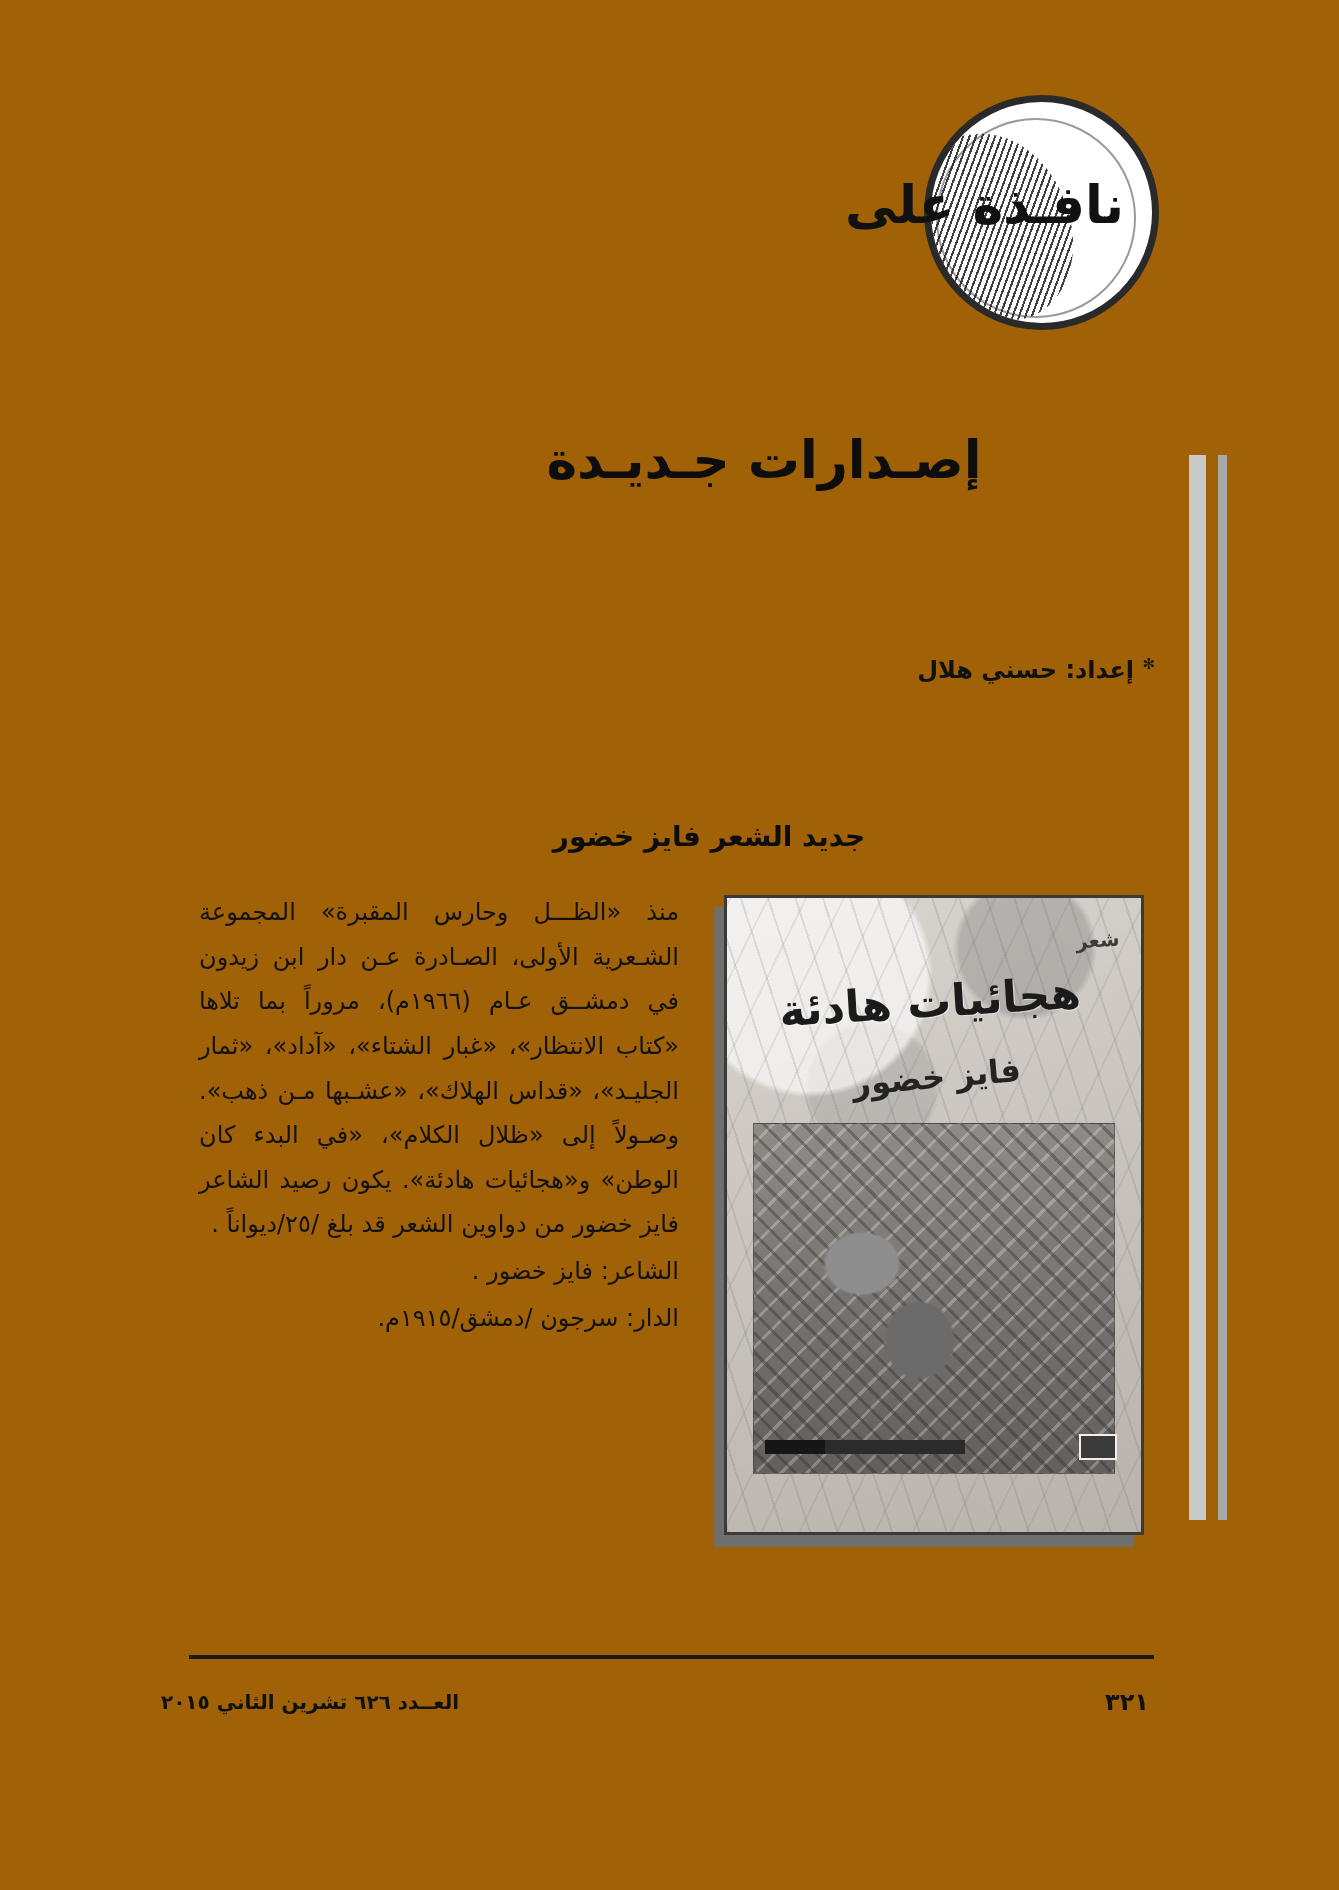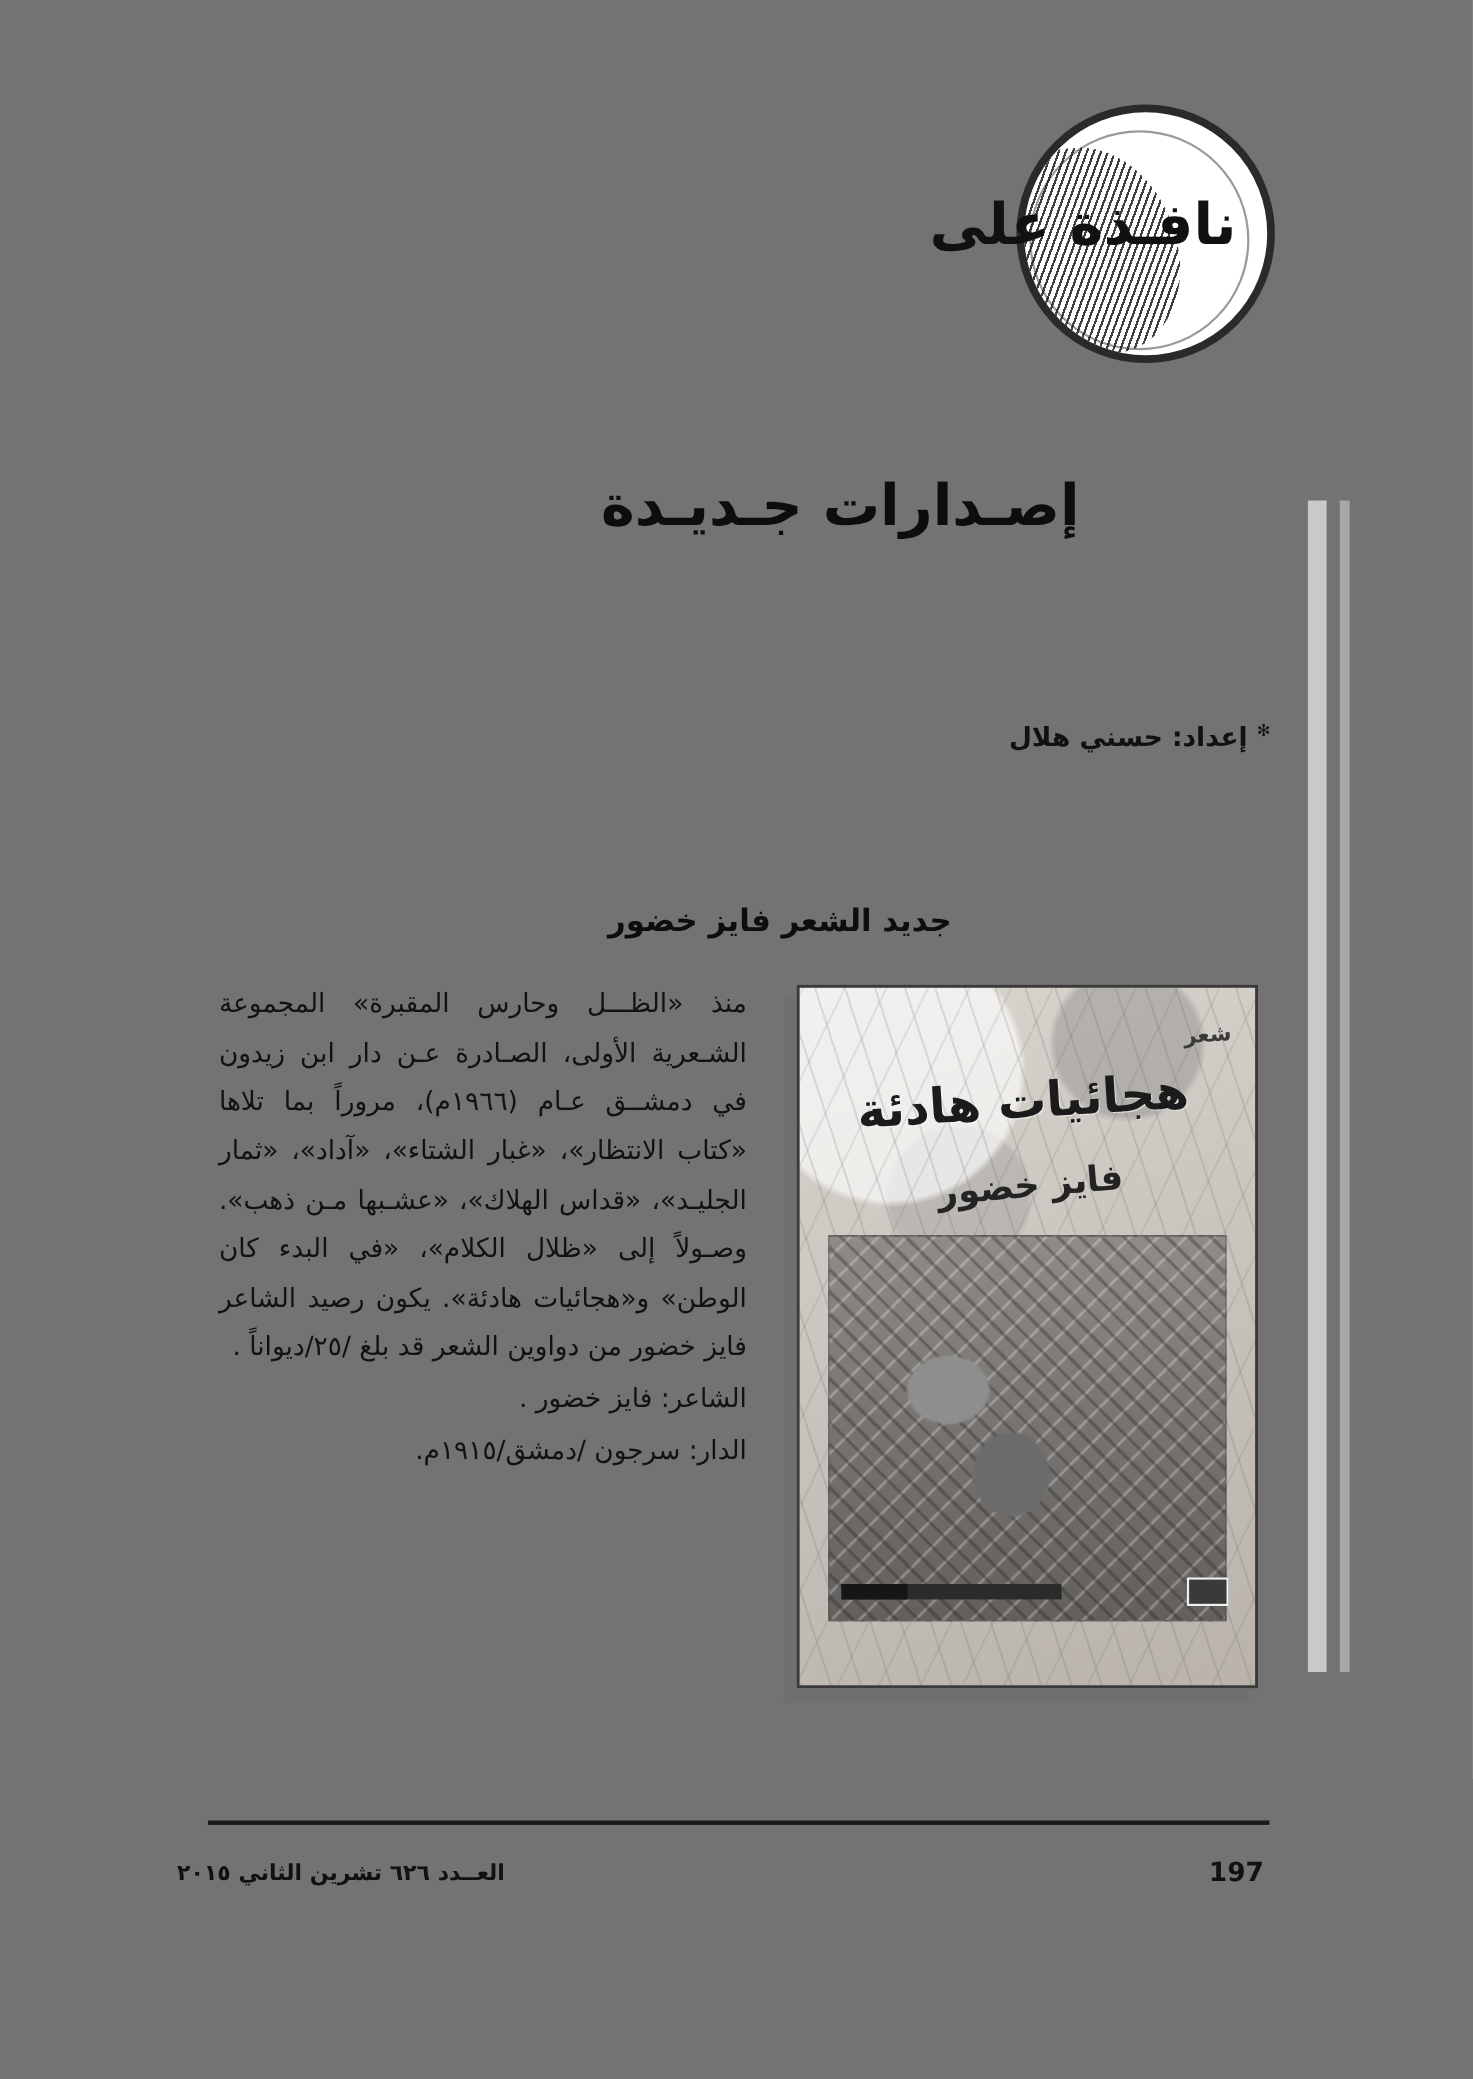--- a/index.html
+++ b/index.html
@@ -12,21 +12,21 @@
     height: 1890px;
     position: relative;
     font-family: "DejaVu Sans", sans-serif;
     color: #111;
     overflow: hidden;
   }
 
   .page {
     position: absolute;
     inset: 0;
-    background: #737373;
+    background: #a16207;
   }
 
   
   .masthead {
     position: absolute;
     top: 95px;
     right: 180px;
     width: 400px;
     height: 240px;
   }
@@ -344,15 +344,15 @@
       <div class="art-panel"></div>
       <div class="art-bars"></div>
       <div class="art-bars2"></div>
       <div class="pub-mark"></div>
     </div>
   </div>
 
 
   <div class="footer-rule"></div>
   <div class="footer-right">العــدد ٦٢٦ تشرين الثاني ٢٠١٥</div>
-  <div class="footer-left">197</div>
+  <div class="footer-left">٣٢١</div>
 
 </div>
 
 </body></html>

